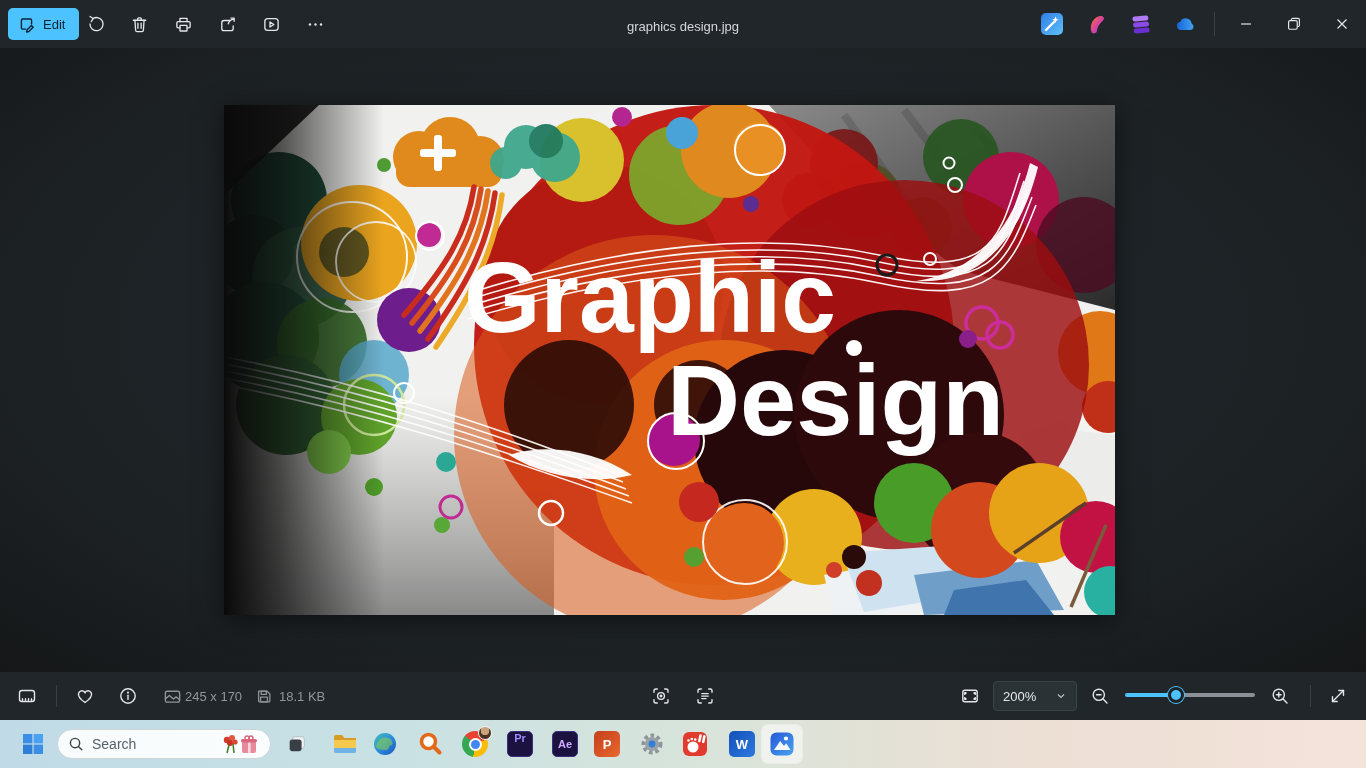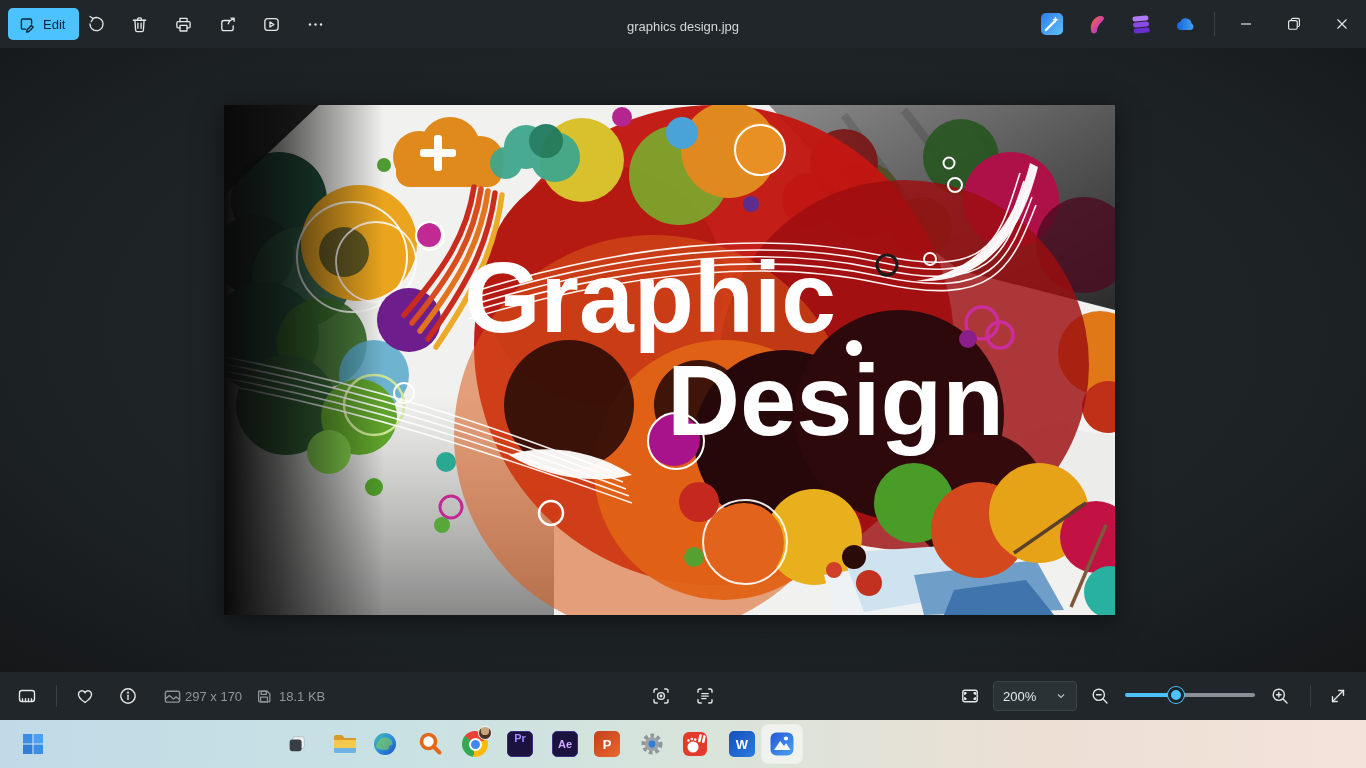--- a/index.html
+++ b/index.html
@@ -349,21 +349,21 @@
           <path d="M10 9.2 v4.2"></path>
           <circle cx="10" cy="6.6" r=".4" fill="#e4e7e8"></circle>
       </svg>
     </div>
     <div class="sb-ico dim" style="left:154px">
       <svg width="19" height="19" viewBox="0 0 20 20">
         <rect x="2.5" y="4.5" width="15" height="11.5" rx="2"></rect>
           <path d="M2.5 12.5 l4.2-3.6 4.3 3.8 2.8-2.3 3.7 3"></path>
       </svg>
     </div>
-    <div class="sb-txt" style="left:185px">297 x 170</div>
+    <div class="sb-txt" style="left:185px">245 x 170</div>
     <div class="sb-ico dim" style="left:246px">
       <svg width="18" height="18" viewBox="0 0 20 20">
         <path d="M4 4.5 h9.2 L16.5 7.8 V15.5 a1 1 0 0 1 -1 1 H5 a1 1 0 0 1 -1-1 z"></path>
         <rect x="6.8" y="4.5" width="5.8" height="3.6"></rect>
           <rect x="6.2" y="11.2" width="7.6" height="5.3"></rect>
       </svg>
     </div>
     <div class="sb-txt" style="left:279px">18.1 KB</div>
 
     <div class="sb-ico" style="left:643px">
@@ -422,20 +422,39 @@
   <div class="taskbar">
     <div class="tk-btn" style="left:14px">
       <svg width="24" height="24" viewBox="0 0 24 24">
         <rect x="2" y="2" width="9.4" height="9.4" fill="#3a8ee6"></rect>
           <rect x="12.6" y="2" width="9.4" height="9.4" fill="#4aa0f2"></rect>
         <rect x="2" y="12.6" width="9.4" height="9.4" fill="#2f7fd8"></rect>
           <rect x="12.6" y="12.6" width="9.4" height="9.4" fill="#3a8ee6"></rect>
       </svg>
     </div>
 
+    <div class="search-pill">
+      <svg width="16" height="16" viewBox="0 0 20 20" style="stroke:#3c444b;fill:none;stroke-width:1.8;stroke-linecap:round">
+        <circle cx="8.8" cy="8.8" r="5.8"></circle>
+          <path d="M13.3 13.3 l4 4"></path>
+      </svg>
+      <span class="stxt">Search</span>
+      <svg width="40" height="22" viewBox="0 0 40 22">
+        <circle cx="7" cy="7" r="3.2" fill="#d23b2a"></circle>
+          <circle cx="12" cy="5" r="3" fill="#e05545"></circle>
+        <circle cx="10" cy="10" r="3" fill="#c93022"></circle>
+          <circle cx="15" cy="9" r="2.6" fill="#d8472f"></circle>
+        <path d="M9 12 L7 20 M13 11 L14 20" stroke="#4d7c2f" stroke-width="1.6"></path>
+        <rect x="22" y="8" width="14" height="12" rx="2" fill="#e88a9c"></rect>
+        <rect x="28" y="8" width="2.6" height="12" fill="#f6d9de"></rect>
+        <rect x="21" y="6" width="16" height="3.4" rx="1.6" fill="#d9677e"></rect>
+        <circle cx="27" cy="5" r="2" fill="none" stroke="#d9677e" stroke-width="1.4"></circle>
+        <circle cx="31" cy="5" r="2" fill="none" stroke="#d9677e" stroke-width="1.4"></circle>
+      </svg>
+    </div>
 
     <div class="tk-btn" style="left:278px">
       <svg width="22" height="22" viewBox="0 0 24 24">
         <rect x="7" y="4" width="13" height="13" rx="3" fill="#eef1f2" stroke="#b4bcc0"></rect>
         <rect x="4" y="7" width="13" height="13" rx="3" fill="#383e44"></rect>
       </svg>
     </div>
 
     <div class="tk-btn" style="left:326px">
       <svg class="appicon" viewBox="0 0 26 26">

